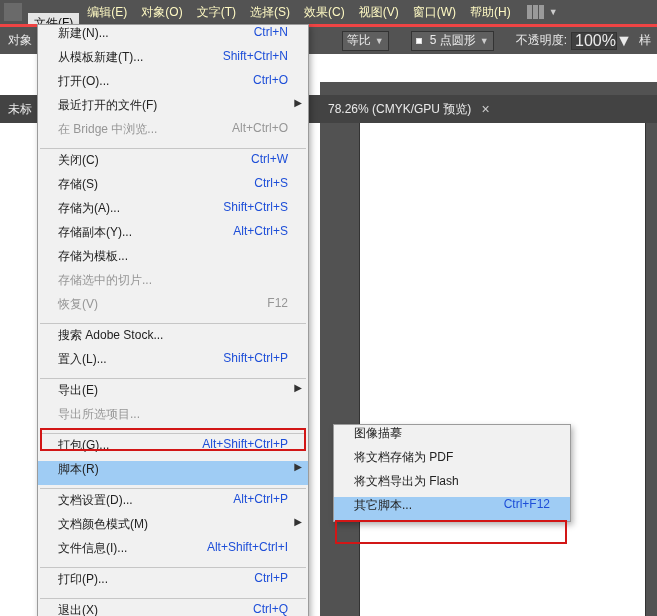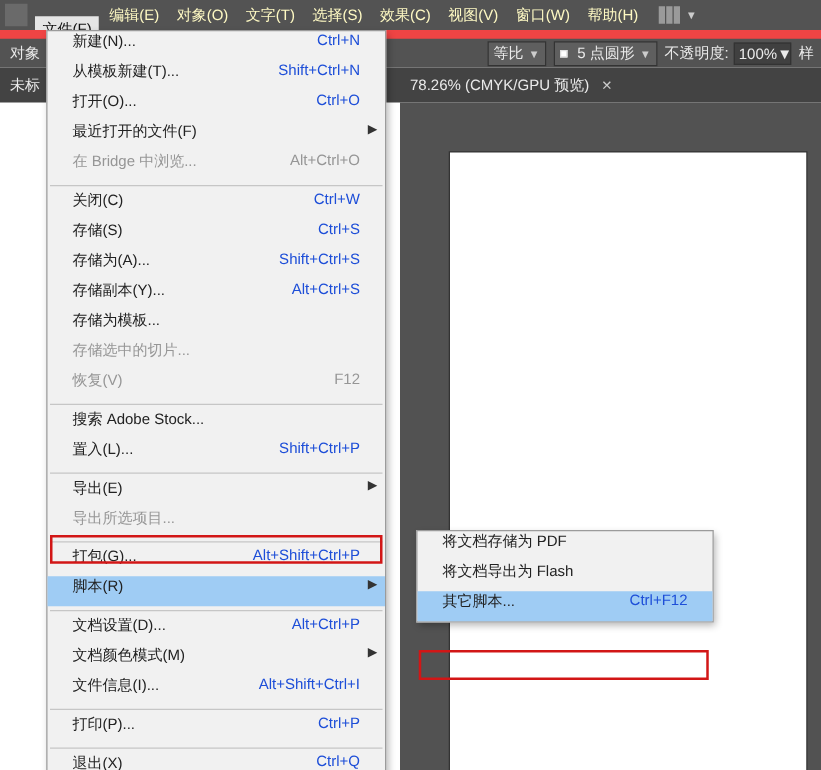--- a/index.html
+++ b/index.html
@@ -6,29 +6,29 @@
 body { background: #fff; width: 657px; height: 616px; overflow: hidden; position: relative; }
 
 .app-bar { background: #535353; height: 24px; display: flex; align-items: center; padding: 0 4px; gap: 2px; position: relative; z-index: 1; }
 .home-icon { width: 18px; height: 18px; background: #6a6a6a; margin-right: 4px; }
 .menu-item { color: #fef9c3; font-size: 12px; padding: 2px 6px; cursor: default; }
 .menu-item.active { background: #e5e5e5; color: #111; margin-top: 23px; }
 .layout-icon { width: 18px; height: 14px; margin-left: 8px; display: flex; }
 .layout-icon i { width: 5px; height: 14px; background: #9a9a9a; margin-right: 1px; }
 .layout-chev { color: #ccc; font-size: 9px; margin-left: 2px; }
 
-.tool-bar { background: #535353; height: 30px; display: flex; align-items: center; padding: 0 6px; gap: 6px; justify-content: flex-end; position: relative; z-index: 1; border-top: 7px solid #ef4444; }
+.tool-bar { background: #535353; height: 30px; display: flex; align-items: center; padding: 0 6px; gap: 22px; justify-content: flex-end; position: relative; z-index: 1; border-top: 3px solid #ef4444; }
 .tool-left-label { color: #eaeaea; font-size: 12px; position: absolute; left: 8px; }
 .select-box { background: #5f5f5f; border: 1px solid #333; color: #eaeaea; font-size: 12px; height: 20px; display: flex; align-items: center; padding: 0 4px; gap: 4px; }
 .select-box .chev { font-size: 9px; color: #ccc; }
 .opacity { color: #eaeaea; font-size: 12px; display: flex; align-items: center; gap: 4px; }
-.opacity-field { background: #404040; border: 1px solid #333; color: #eaeaea; font-size: 12px; width: 46px; height: 18px; padding: 0 3px; display: flex; align-items: center; justify-content: space-between; }
+.opacity-field { background: #404040; border: 1px solid #333; color: #eaeaea; font-size: 16px; width: 46px; height: 18px; padding: 0 3px; display: flex; align-items: center; justify-content: space-between; }
 .sample { color: #eaeaea; font-size: 12px; }
 
-.tab-bar { background: #434343; height: 28px; display: flex; align-items: center; position: relative; z-index: 1; }
+.tab-bar { background: #434343; height: 28px; display: flex; align-items: center; position: relative; z-index: 1; margin-top: 41px; }
 .doc-tab { display: flex; align-items: center; color: #eaeaea; font-size: 12px; padding: 0 8px; height: 100%; }
 .doc-tab .label-area { display: flex; align-items: center; gap: 8px; }
 .doc-tab .close { margin-left: 10px; font-size: 14px; color: #ccc; }
 
 .canvas-frame { position: absolute; left: 320px; top: 82px; right: 0; bottom: 0; background: #525252; z-index: 0; }
 .canvas { position: absolute; left: 40px; top: 40px; width: 285px; height: 500px; background: #fff; box-shadow: 0 0 0 1px #333; }
 
 .dropdown { position: absolute; background: #f1f1f1; border: 1px solid #9b9b9b; box-shadow: 2px 3px 6px rgba(0,0,0,.3); z-index: 5; }
 .d-file { left: 37px; top: 24px; width: 272px; }
 .d-script { left: 333px; top: 424px; width: 238px; }
@@ -199,20 +199,23 @@
     </div>
   <div class="sep"></div>
   <div class="mi">
       <span>退出(X)</span>
       <span class="sc">Ctrl+Q</span>
     </div>
 </div>
 
 <div class="dropdown d-script">
   <div class="mi">
+      <span>图像描摹</span>
+    </div>
+  <div class="mi">
       <span>将文档存储为 PDF</span>
     </div>
   <div class="mi">
       <span>将文档导出为 Flash</span>
     </div>
   <div class="mi hl">
       <span>其它脚本...</span>
       <span class="sc">Ctrl+F12</span>
     </div>
 </div>

